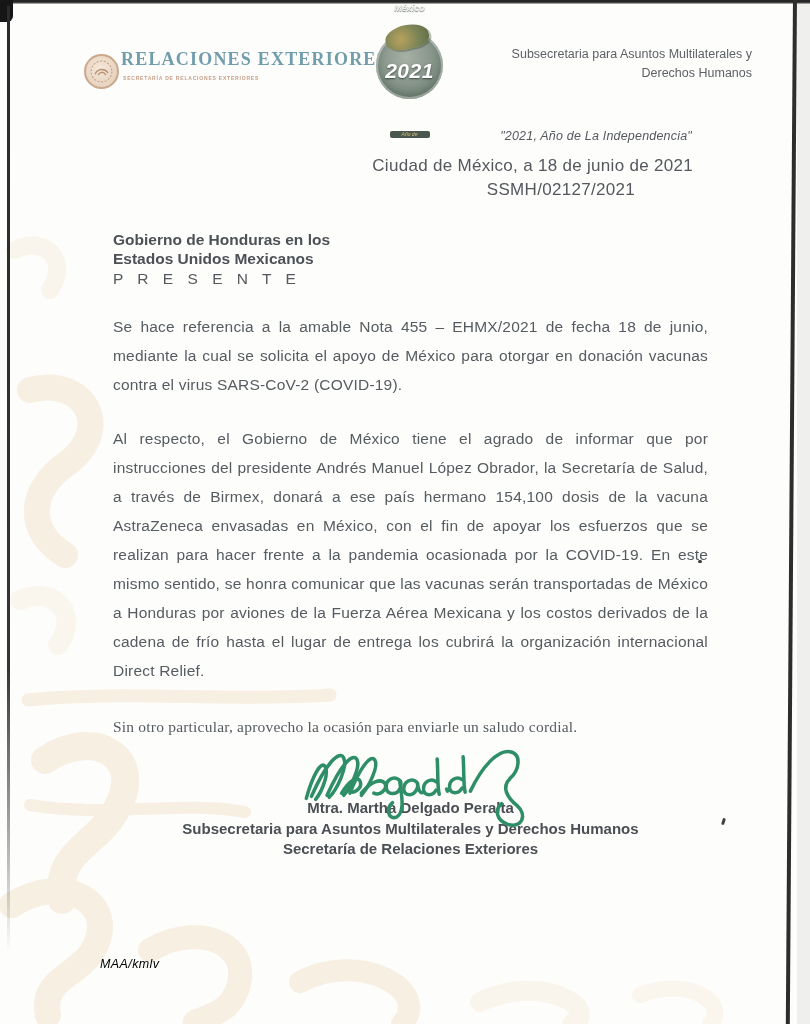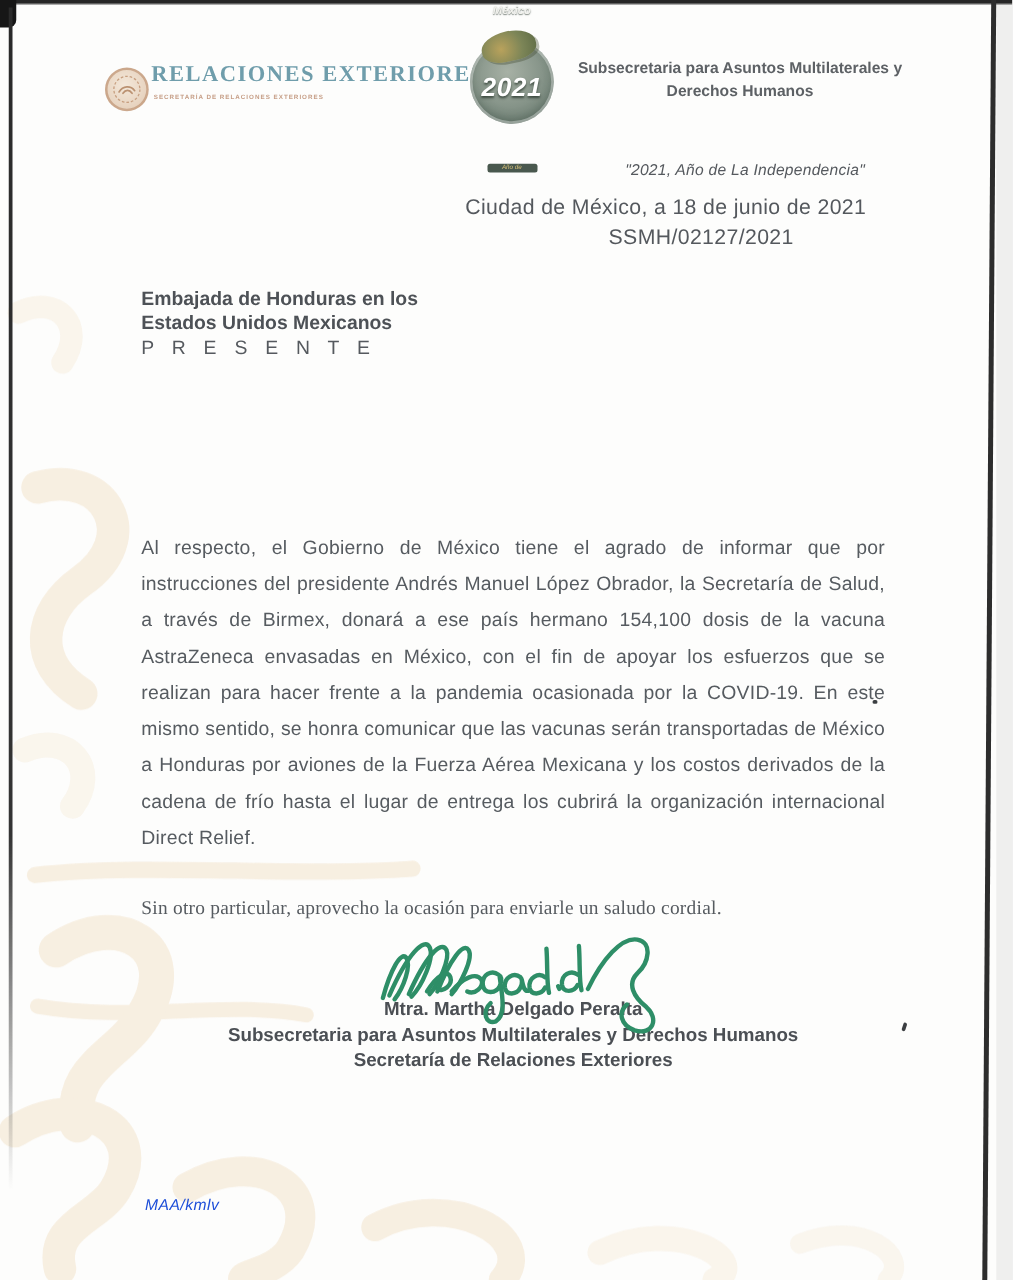--- a/index.html
+++ b/index.html
@@ -37,41 +37,41 @@
   .badge .headdress{position:absolute;top:-7px;left:9px;width:44px;height:24px;border-radius:50% 50% 40% 40%;
     background:radial-gradient(circle at 35% 55%,#b9a25c,#7c8557 55%,#5e6b45);transform:rotate(-12deg);
     box-shadow:2px 2px 0 rgba(60,70,40,.35);}
   .badge .b-mex{position:relative;font-style:italic;font-weight:bold;font-size:9px;color:#f2f2ee;margin-top:10px;
     text-shadow:0 1px 1px rgba(30,45,35,.6);}
   .badge .b-year{position:relative;font-style:italic;font-weight:bold;font-size:21px;line-height:20px;color:#ffffff;
     text-shadow:0 1px 2px rgba(25,40,30,.7);letter-spacing:.5px;text-align:right;}
   .badge .b-band{position:relative;margin-top:2px;min-width:34px;padding:0 3px;height:7px;border-radius:2px;
     background:#49584e;color:#d8c27a;font-size:5px;line-height:7px;text-align:center;font-style:italic;}
   .office{position:absolute;top:45px;right:58px;width:320px;z-index:2;
-    text-align:center;font-size:12.5px;font-weight:bold;color:#5d6165;line-height:1.5;}
+    text-align:right;font-size:12.5px;font-weight:normal;color:#5d6165;line-height:1.5;}
   
   .motto{position:absolute;top:129px;right:118px;z-index:2;font-style:italic;font-size:12.5px;color:#55595e;letter-spacing:.2px;}
   .dateline{position:absolute;top:156px;right:117px;z-index:2;font-size:17px;color:#54585d;letter-spacing:.3px;}
   .reference{position:absolute;top:180px;right:175px;z-index:2;font-size:17px;color:#54585d;letter-spacing:.3px;margin-left:32px;}
   
   .recipient{position:absolute;left:113px;top:230px;z-index:2;font-size:15.5px;line-height:19px;color:#4d5156;}
   .recipient .r-bold{font-weight:bold;}
   .recipient .r-presente{font-weight:normal;letter-spacing:5px;color:#55595e;margin-top:1px;}
   
   .para{position:absolute;left:113px;width:595px;z-index:2;
     font-size:15.5px;line-height:29px;text-align:justify;color:#565b60;letter-spacing:.2px;}
   .para.p1{top:312px;}
   .para.p2{top:424px;}
   .para.closing{top:712px;text-align:left;font-family:Liberation Serif, serif;}
   
   .sig-ink{position:absolute;left:298px;top:733px;width:270px;height:110px;z-index:3;overflow:visible;pointer-events:none;}
   .sig-block{position:absolute;left:113px;top:798px;width:595px;z-index:2;text-align:center;
     font-size:15px;font-weight:bold;color:#4b4f54;line-height:20.5px;}
   
-  .initials{position:absolute;left:116px;top:957px;z-index:2;font-style:italic;font-size:12.5px;color:#1d4ed8;letter-spacing:.4px;}
+  .initials{position:absolute;left:100px;top:957px;z-index:2;font-style:italic;font-size:12.5px;color:#000000;letter-spacing:.4px;}
 </style>
 </head>
 <body>
 
 <div class="page">
 
   <svg class="watermark" viewBox="0 0 810 1024" aria-hidden="true">
     <g fill="none" stroke="#f6ecdc" stroke-linecap="round" opacity="0.85">
       <path d="M30,390 C85,375 115,430 65,465 C30,490 25,530 65,555" stroke-width="26"></path>
       <path d="M15,250 C45,235 70,260 50,290" stroke-width="18" opacity="0.6"></path>
@@ -114,25 +114,26 @@
   <div class="office">
     <div>Subsecretaria para Asuntos Multilaterales y</div>
     <div>Derechos Humanos</div>
   </div>
 
   <div class="motto">"2021, Año de La Independencia"</div>
   <div class="dateline">Ciudad de México, a 18 de junio de 2021</div>
   <div class="reference">SSMH/02127/2021</div>
 
   <div class="recipient">
-    <div class="r-bold">Embajada de Honduras en los</div>
+    <div class="r-bold">Gobierno de Honduras en los</div>
     <div class="r-bold">Estados Unidos Mexicanos</div>
     <div class="r-presente">P R E S E N T E</div>
   </div>
 
+  <div class="para p1">Se hace referencia a la amable Nota 455 – EHMX/2021 de fecha 18 de junio, mediante la cual se solicita el apoyo de México para otorgar en donación vacunas contra el virus SARS-CoV-2 (COVID-19).</div>
   <div class="para p2">Al respecto, el Gobierno de México tiene el agrado de informar que por instrucciones del presidente Andrés Manuel López Obrador, la Secretaría de Salud, a través de Birmex, donará a ese país hermano 154,100 dosis de la vacuna AstraZeneca envasadas en México, con el fin de apoyar los esfuerzos que se realizan para hacer frente a la pandemia ocasionada por la COVID-19. En este mismo sentido, se honra comunicar que las vacunas serán transportadas de México a Honduras por aviones de la Fuerza Aérea Mexicana y los costos derivados de la cadena de frío hasta el lugar de entrega los cubrirá la organización internacional Direct Relief.</div>
   <div class="para closing">Sin otro particular, aprovecho la ocasión para enviarle un saludo cordial.</div>
 
   <svg class="sig-ink" viewBox="0 0 260 100" aria-hidden="true">
     <g fill="none" stroke="#2e8e67" stroke-width="3.4" stroke-linecap="round" stroke-linejoin="round">
       <path d="M8,60 C14,38 22,24 26,29 C30,35 24,52 17,61"></path>
       <path d="M13,58 C27,26 40,13 44,21 C48,29 38,51 30,59"></path>
       <path d="M28,57 C41,28 53,15 57,23 C60,30 51,49 44,57"></path>
       <path d="M42,55 C50,42 58,38 60,44 C62,50 54,56 50,53"></path>
       <path d="M50,55 C60,30 70,17 74,23 C78,29 68,49 61,57"></path>

